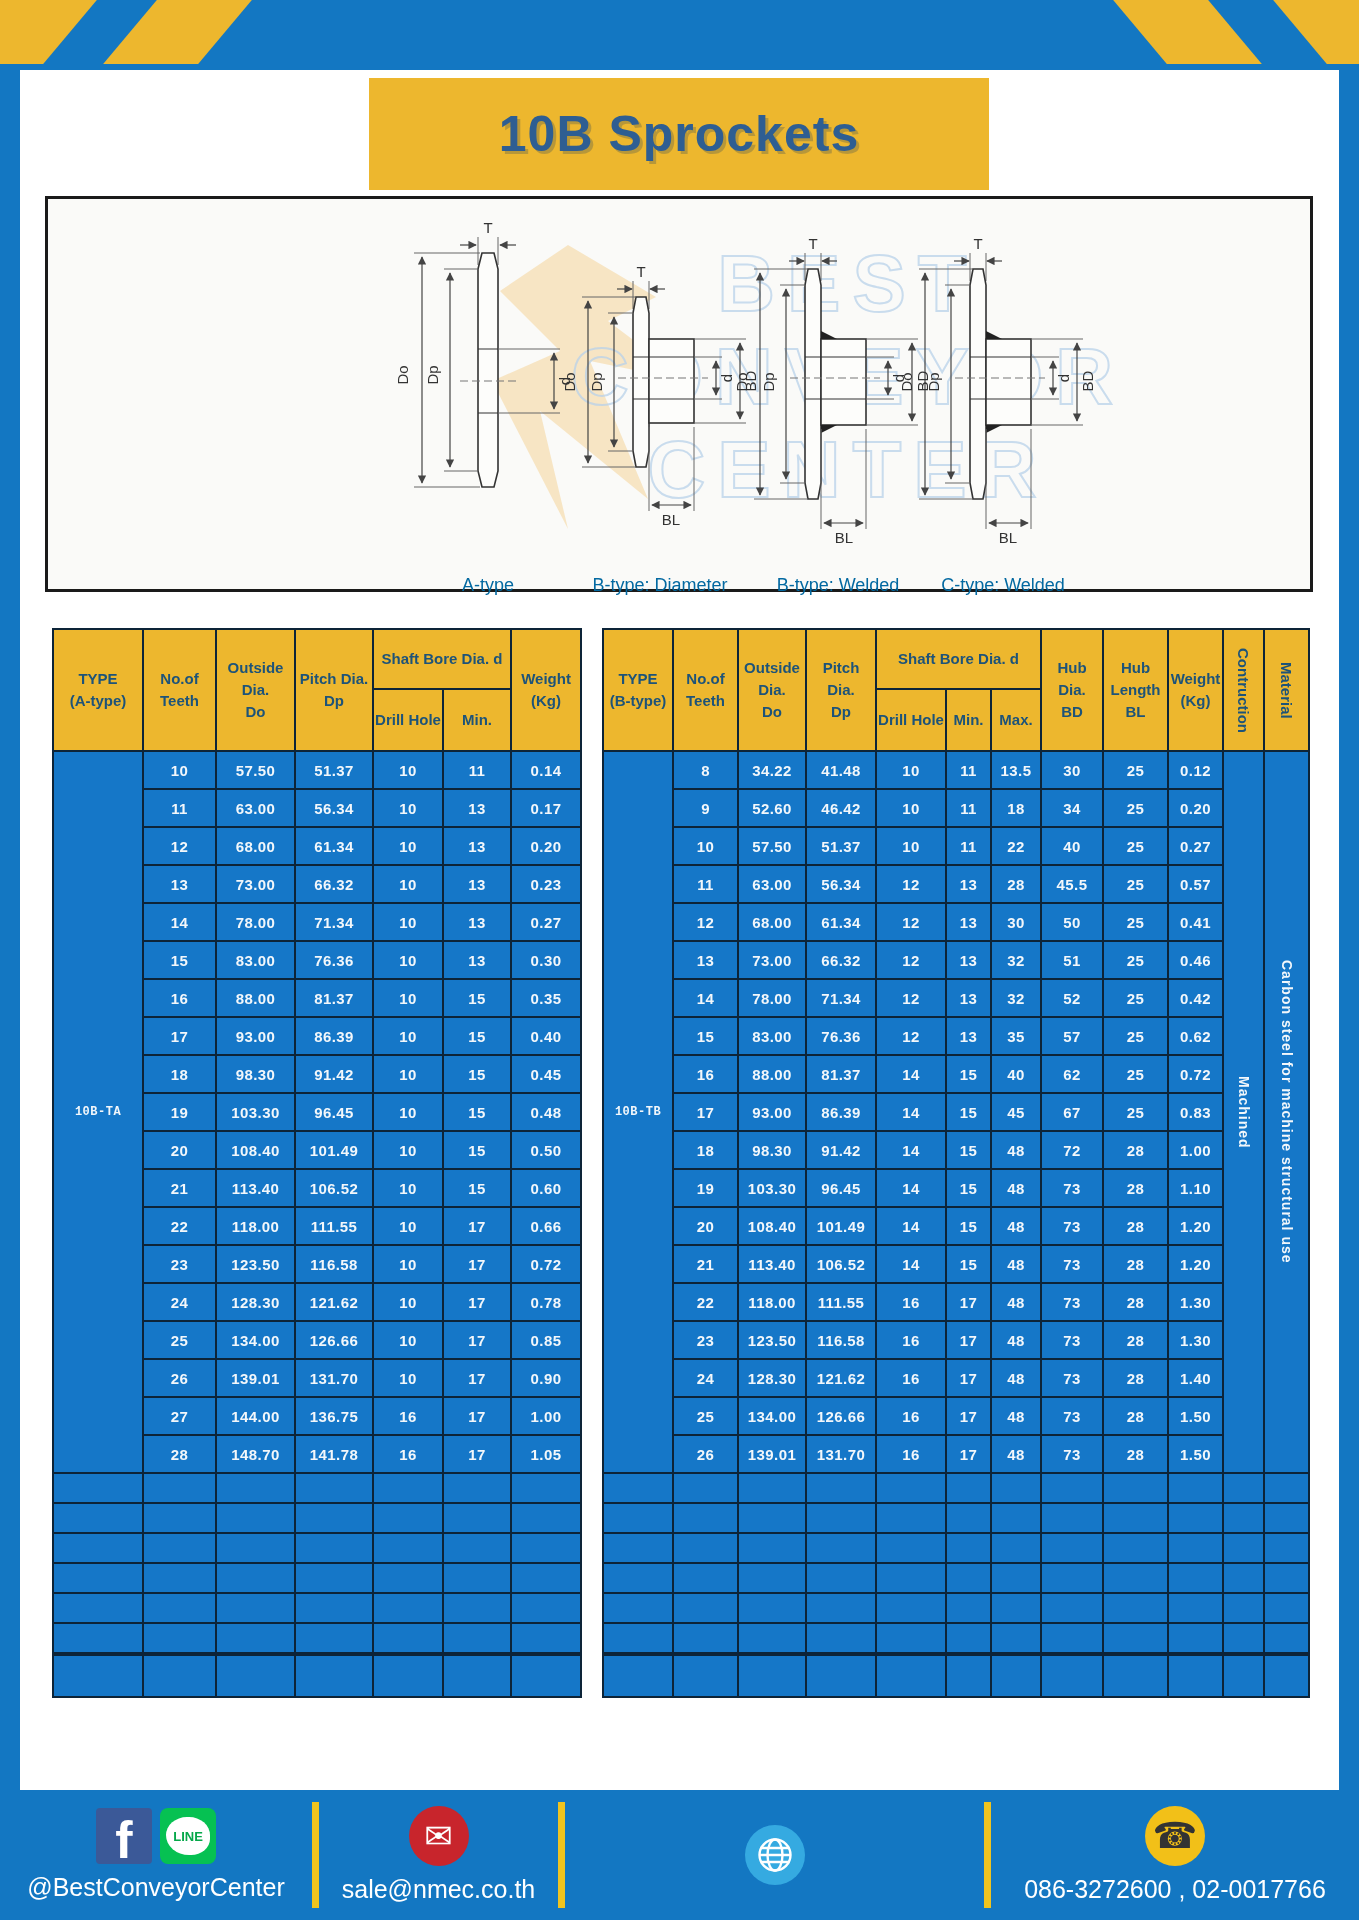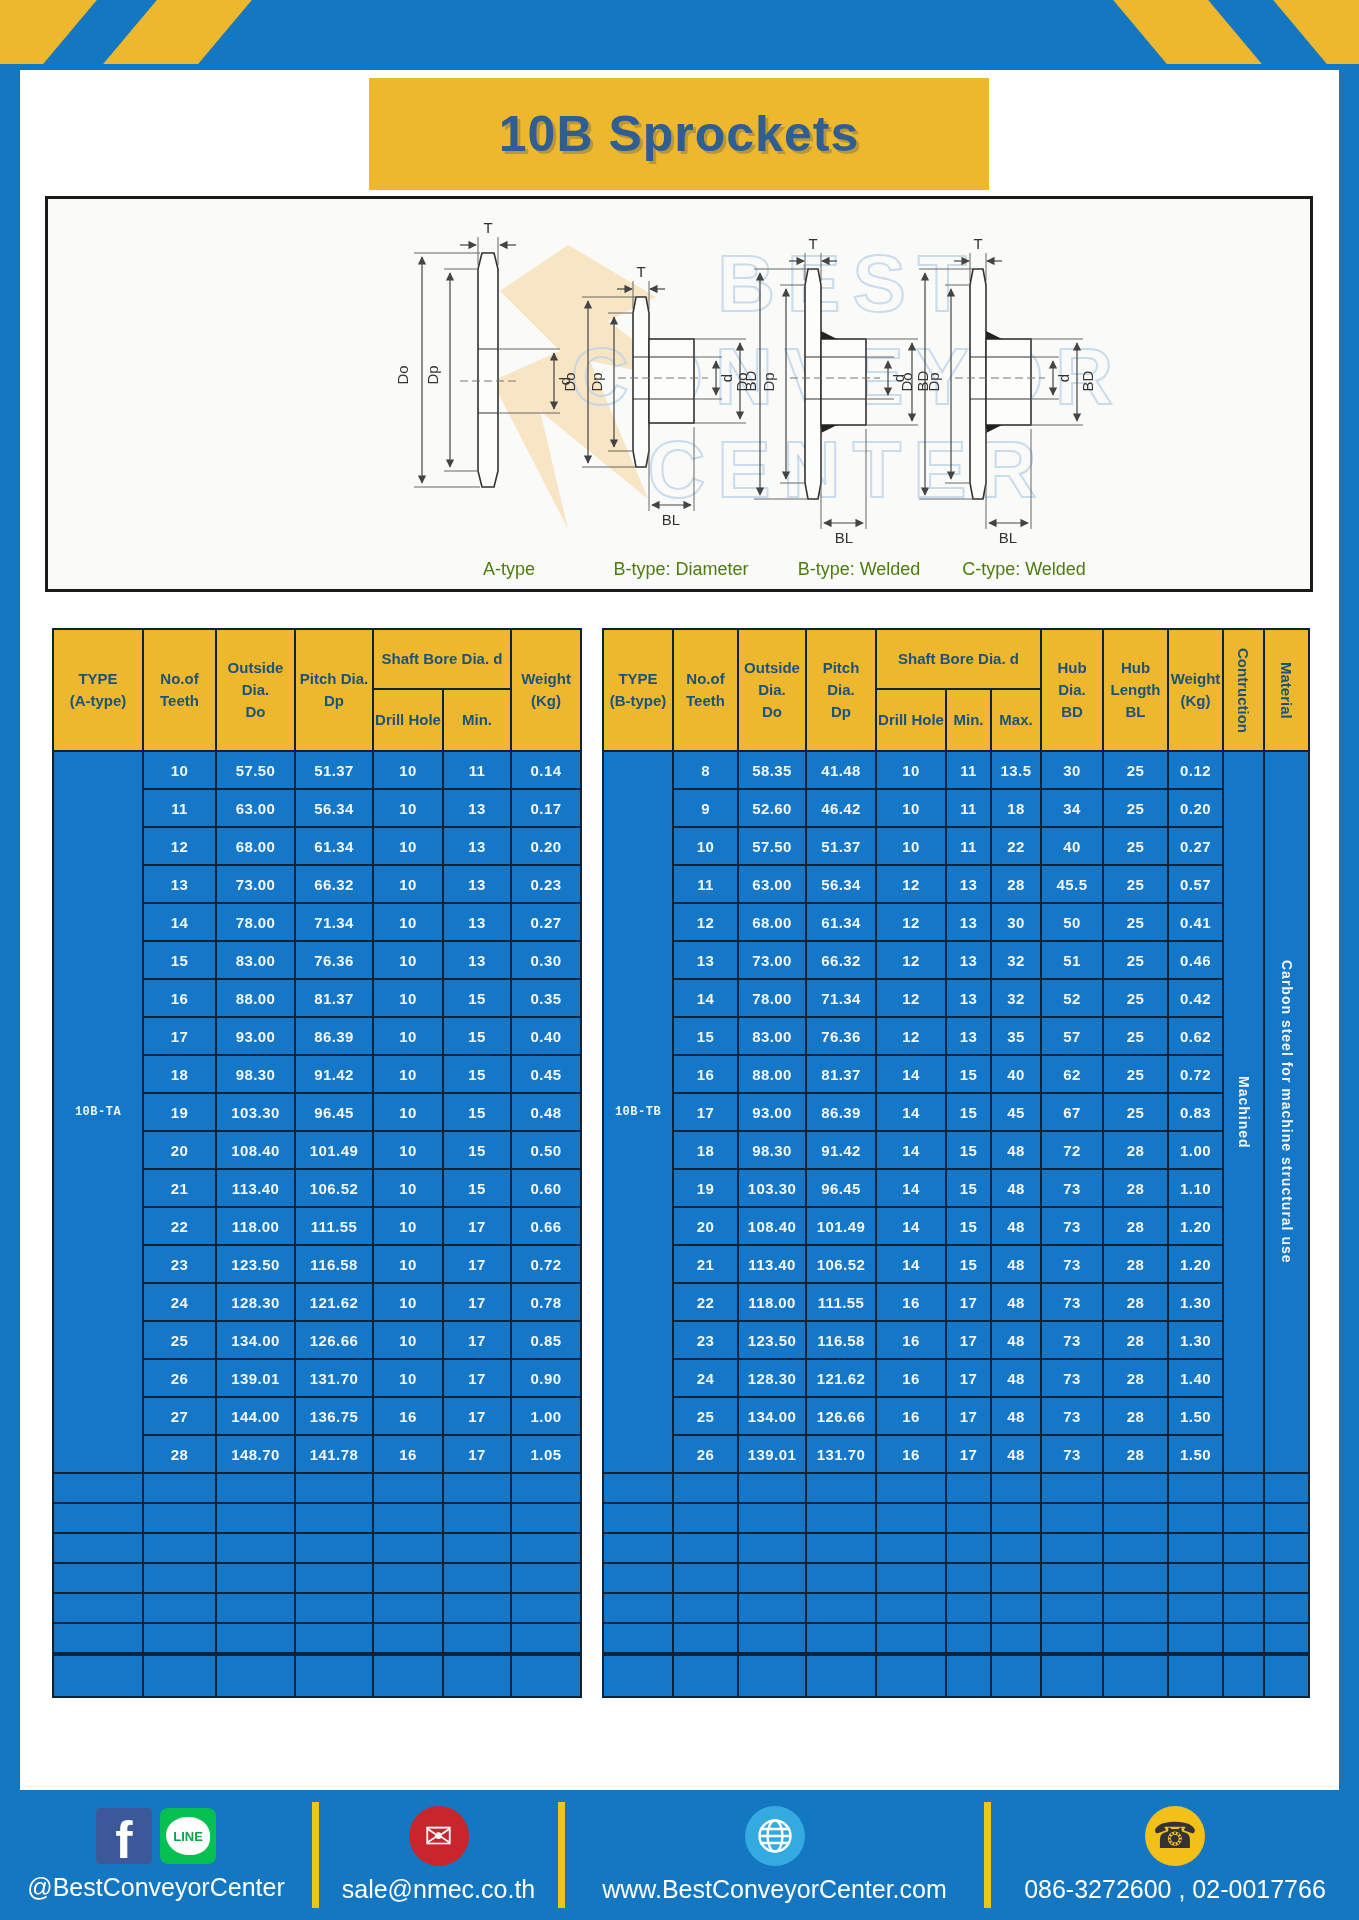--- a/index.html
+++ b/index.html
@@ -16,21 +16,21 @@
   
   .title-box{position:absolute;left:369px;top:78px;width:620px;height:112px;background:#edb72e;
     display:flex;align-items:center;justify-content:center;z-index:4;}
   .title-box span{font-size:50px;font-weight:bold;color:#2e5e92;letter-spacing:1px;
     text-shadow:3px 3px 0 rgba(25,55,90,0.25);}
   
   .drawing-panel{position:absolute;left:45px;top:196px;width:1268px;height:396px;
     background:#fafaf8;border:3px solid #1a1a1a;z-index:4;box-sizing:border-box;}
   .specs{position:absolute;left:32px;top:104px;z-index:2;}
   .spec-line{font-size:21px;font-weight:bold;color:#1c4e78;line-height:29px;white-space:pre;}
-  .caption{position:absolute;top:360px;transform:translateX(-50%);font-size:18px;color:#4d7c0f;z-index:2;white-space:nowrap;margin-left:21px;}
+  .caption{position:absolute;top:376px;transform:translateX(-50%);font-size:18px;color:#0369a1;z-index:2;white-space:nowrap;}
   .draw-svg{position:absolute;left:0;top:0;z-index:1;}
   
   table{border-collapse:collapse;table-layout:fixed;position:absolute;top:628px;z-index:4;}
   .table-a{left:52px;width:528px;}
   .table-b{left:602px;width:706px;}
   th,td{border:2px solid #0d2438;text-align:center;vertical-align:middle;padding:0;overflow:hidden;}
   th{background:#edb72e;color:#1d5379;font-size:15px;font-weight:bold;white-space:pre-line;line-height:1.45;}
   thead tr.sub th{height:60px;}
   thead tr.main th{height:58px;}
   tbody td{background:#1577c8;color:#f2f7fb;font-size:15px;font-weight:bold;height:36px;letter-spacing:0.4px;}
@@ -498,21 +498,21 @@
       <tr class="sub">
         <th data-name="col-header-drill-hole">Drill Hole</th>
         <th data-name="col-header-min">Min.</th>
         <th data-name="col-header-max">Max.</th>
       </tr>
     </thead>
     <tbody id="tbody-b">
         <tr data-name="table-row">
           <td class="type-cell" data-name="type-label" rowspan="19">10B-TB</td>
           <td data-name="data-cell">8</td>
-          <td data-name="data-cell">58.35</td>
+          <td data-name="data-cell">34.22</td>
           <td data-name="data-cell">41.48</td>
           <td data-name="data-cell">10</td>
           <td data-name="data-cell">11</td>
           <td data-name="data-cell">13.5</td>
           <td data-name="data-cell">30</td>
           <td data-name="data-cell">25</td>
           <td data-name="data-cell">0.12</td>
           <td class="vert-cell" data-name="construction-value" rowspan="19">Machined</td>
           <td class="vert-cell" data-name="material-value" rowspan="19">Carbon steel  for machine structural use</td>
         </tr>
@@ -840,21 +840,20 @@
     <div class="fcell fc-web" data-name="footer-website">
       <div class="circle c-globe" data-name="globe-icon">
         <svg width="40" height="40" viewBox="0 0 40 40">
           <g stroke="#fff" stroke-width="2.4" fill="none">
             <circle cx="20" cy="20" r="15.5"></circle>
             <ellipse cx="20" cy="20" rx="7.5" ry="15.5"></ellipse>
             <path d="M5.5,13 H34.5 M5.5,27 H34.5 M4.5,20 H35.5"></path>
           </g>
         </svg>
       </div>
-      <div class="flabel" data-name="website-url">www.BestConveyorCenter.com</div>
     </div>
     <div class="fsep" data-name="footer-separator"></div>
     <div class="fcell fc-phone" data-name="footer-phone">
       <div class="circle c-phone" data-name="phone-icon">
           <span>☎</span>
         </div>
       <div class="flabel" data-name="phone-numbers">086-3272600 , 02-0017766</div>
     </div>
   </div>
 </div>

